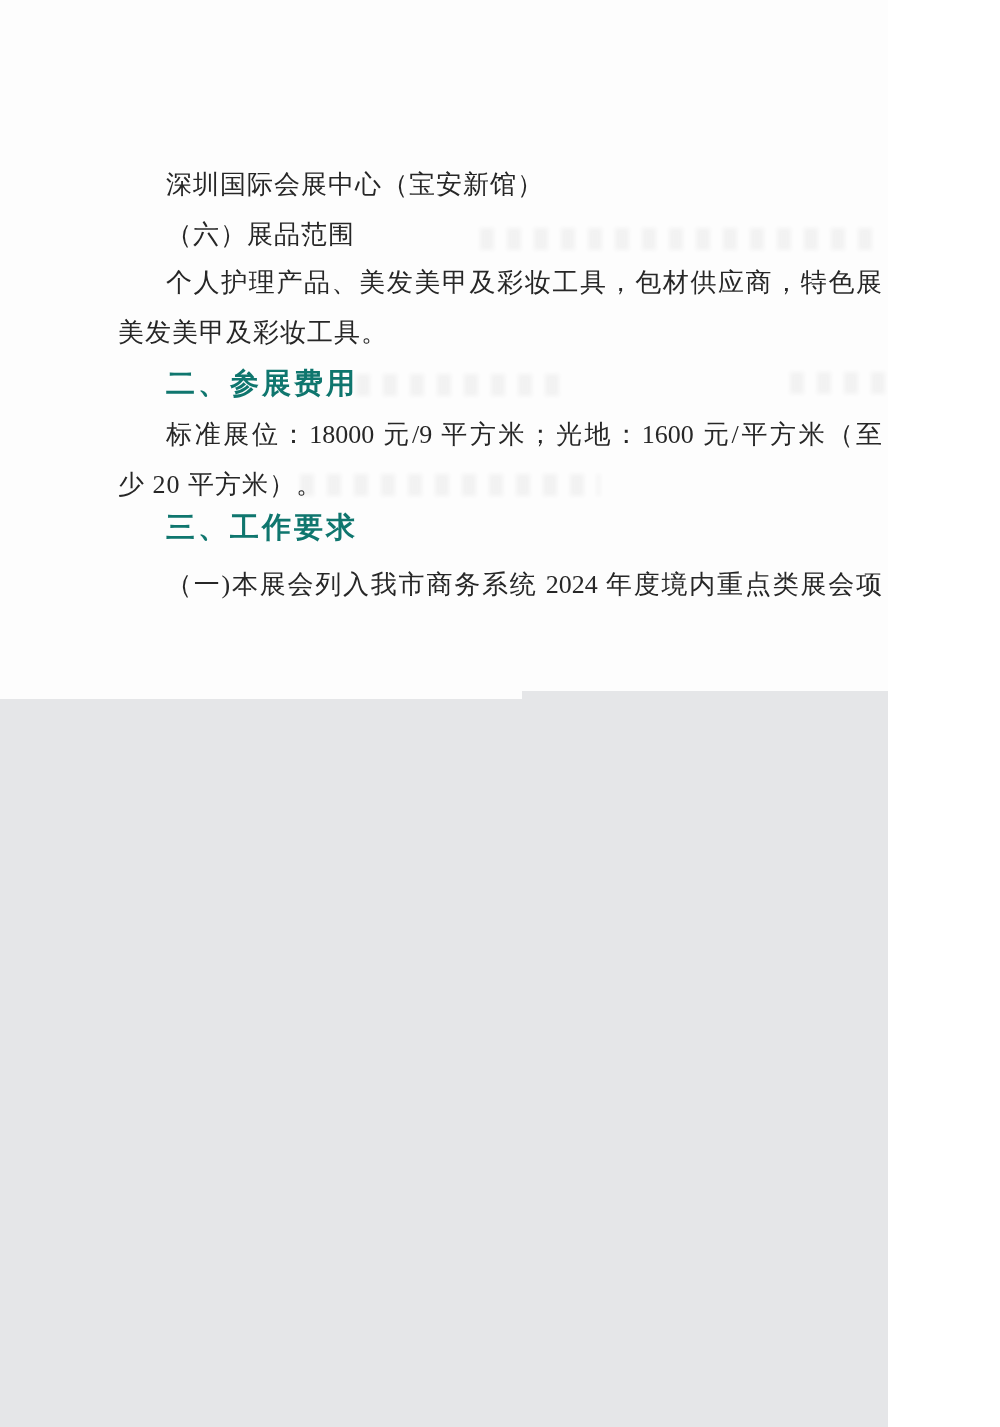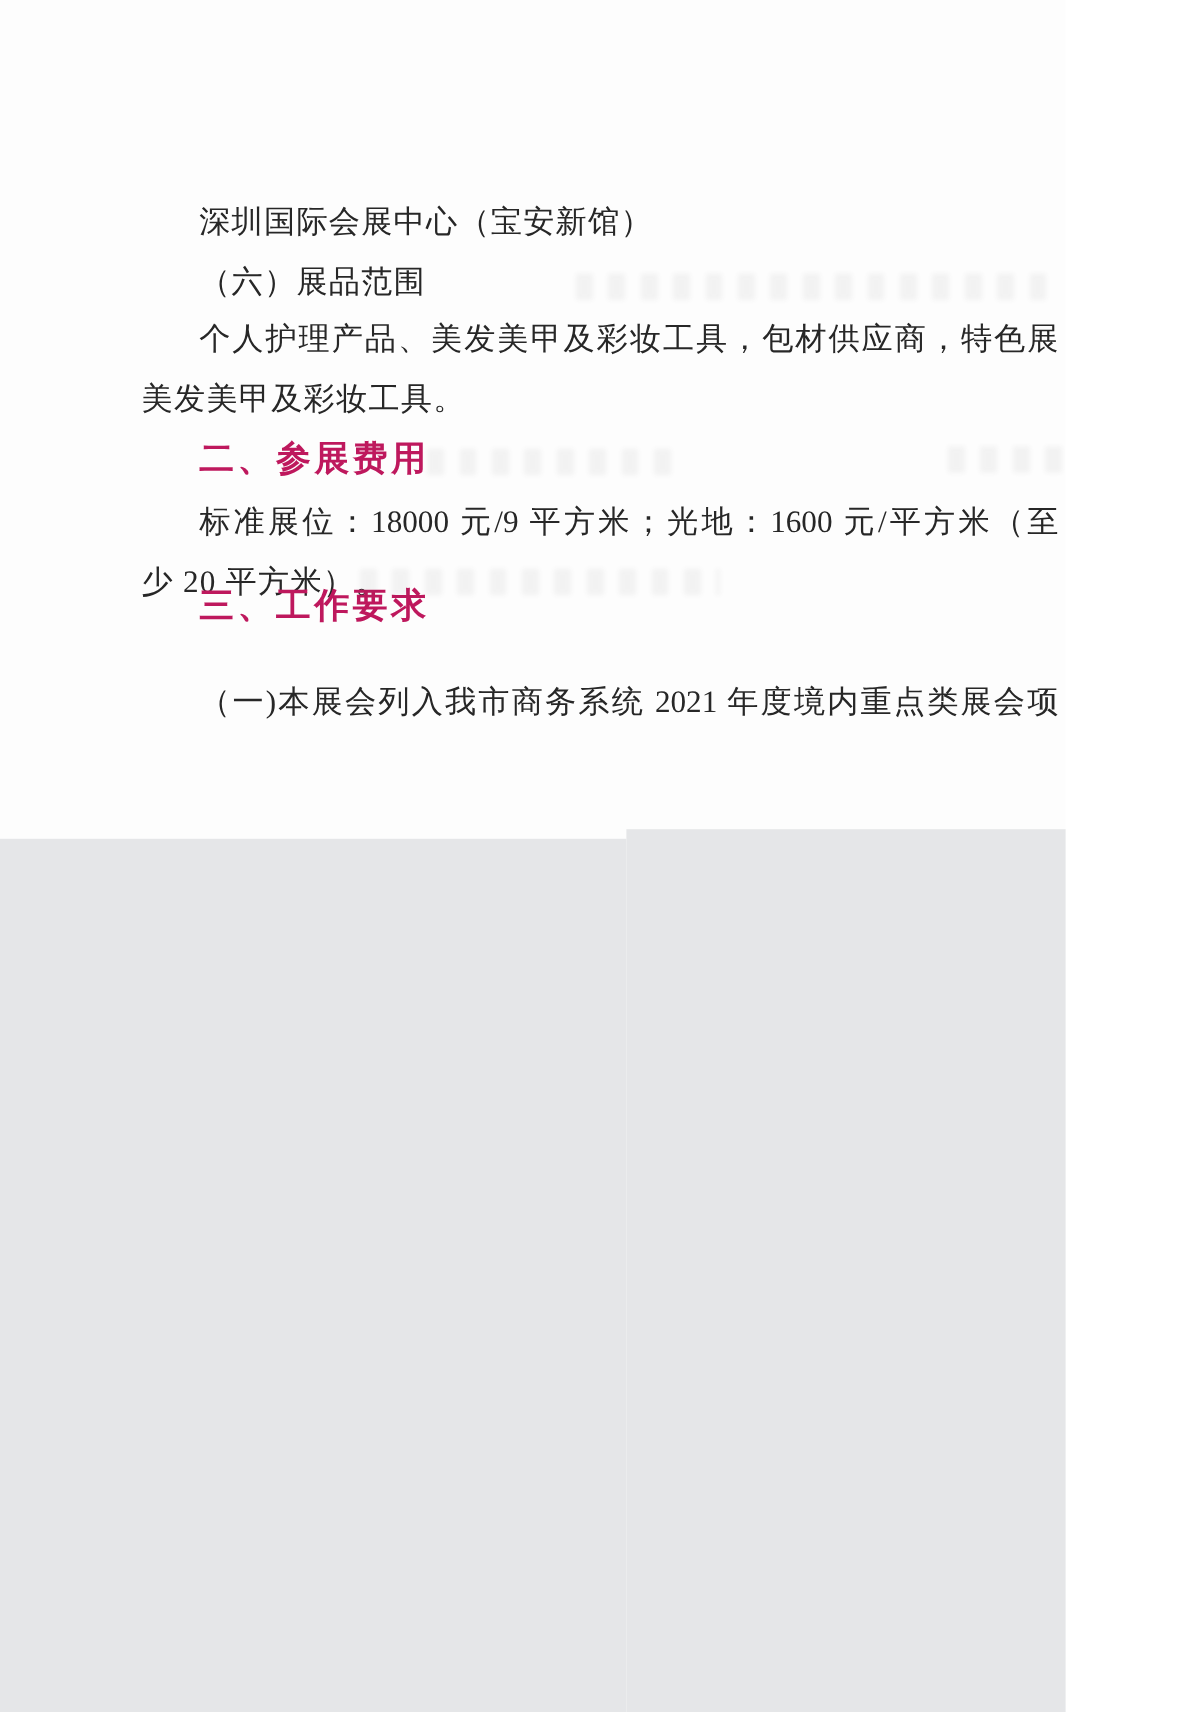--- a/index.html
+++ b/index.html
@@ -32,21 +32,21 @@
     white-space: normal;
     letter-spacing: 0;
     text-align: justify;
     text-align-last: justify;
   }
   .heading {
     font-family: "Liberation Sans", sans-serif;
     font-weight: 700;
     font-size: 29px;
     letter-spacing: 3px;
-    color: #be185d;
+    color: #0f766e;
   }
   
   .smudge {
     position: absolute;
     height: 22px;
     opacity: 0.055;
     background: repeating-linear-gradient(90deg, #444 0 14px, transparent 14px 27px);
     filter: blur(2px);
     pointer-events: none;
   }
@@ -63,22 +63,22 @@
 
 <div class="page">
 
   <div class="line indent" style="top:168px">深圳国际会展中心（宝安新馆）</div>
   <div class="line indent" style="top:218px">（六）展品范围</div>
   <div class="line indent just" style="top:266px">个人护理产品、美发美甲及彩妆工具，包材供应商，特色展</div>
   <div class="line" style="top:316px">美发美甲及彩妆工具。</div>
   <div class="line indent heading" style="top:366px">二、参展费用</div>
   <div class="line indent just" style="top:418px">标准展位：18000 元/9 平方米；光地：1600 元/平方米（至</div>
   <div class="line" style="top:468px">少 20 平方米）。</div>
-  <div class="line indent heading" style="top:488px">三、工作要求</div>
-  <div class="line indent just" style="top:568px">（一)本展会列入我市商务系统 2021 年度境内重点类展会项</div>
+  <div class="line indent heading" style="top:510px">三、工作要求</div>
+  <div class="line indent just" style="top:568px">（一)本展会列入我市商务系统 2024 年度境内重点类展会项</div>
 
   <div class="smudge" style="left:480px; top:228px; width:400px"></div>
   <div class="smudge" style="left:356px; top:374px; width:205px"></div>
   <div class="smudge" style="left:790px; top:372px; width:140px"></div>
   <div class="smudge" style="left:300px; top:474px; width:300px"></div>
 
   <div class="cover cover-left"></div>
   <div class="cover cover-right"></div>
 
 </div>

